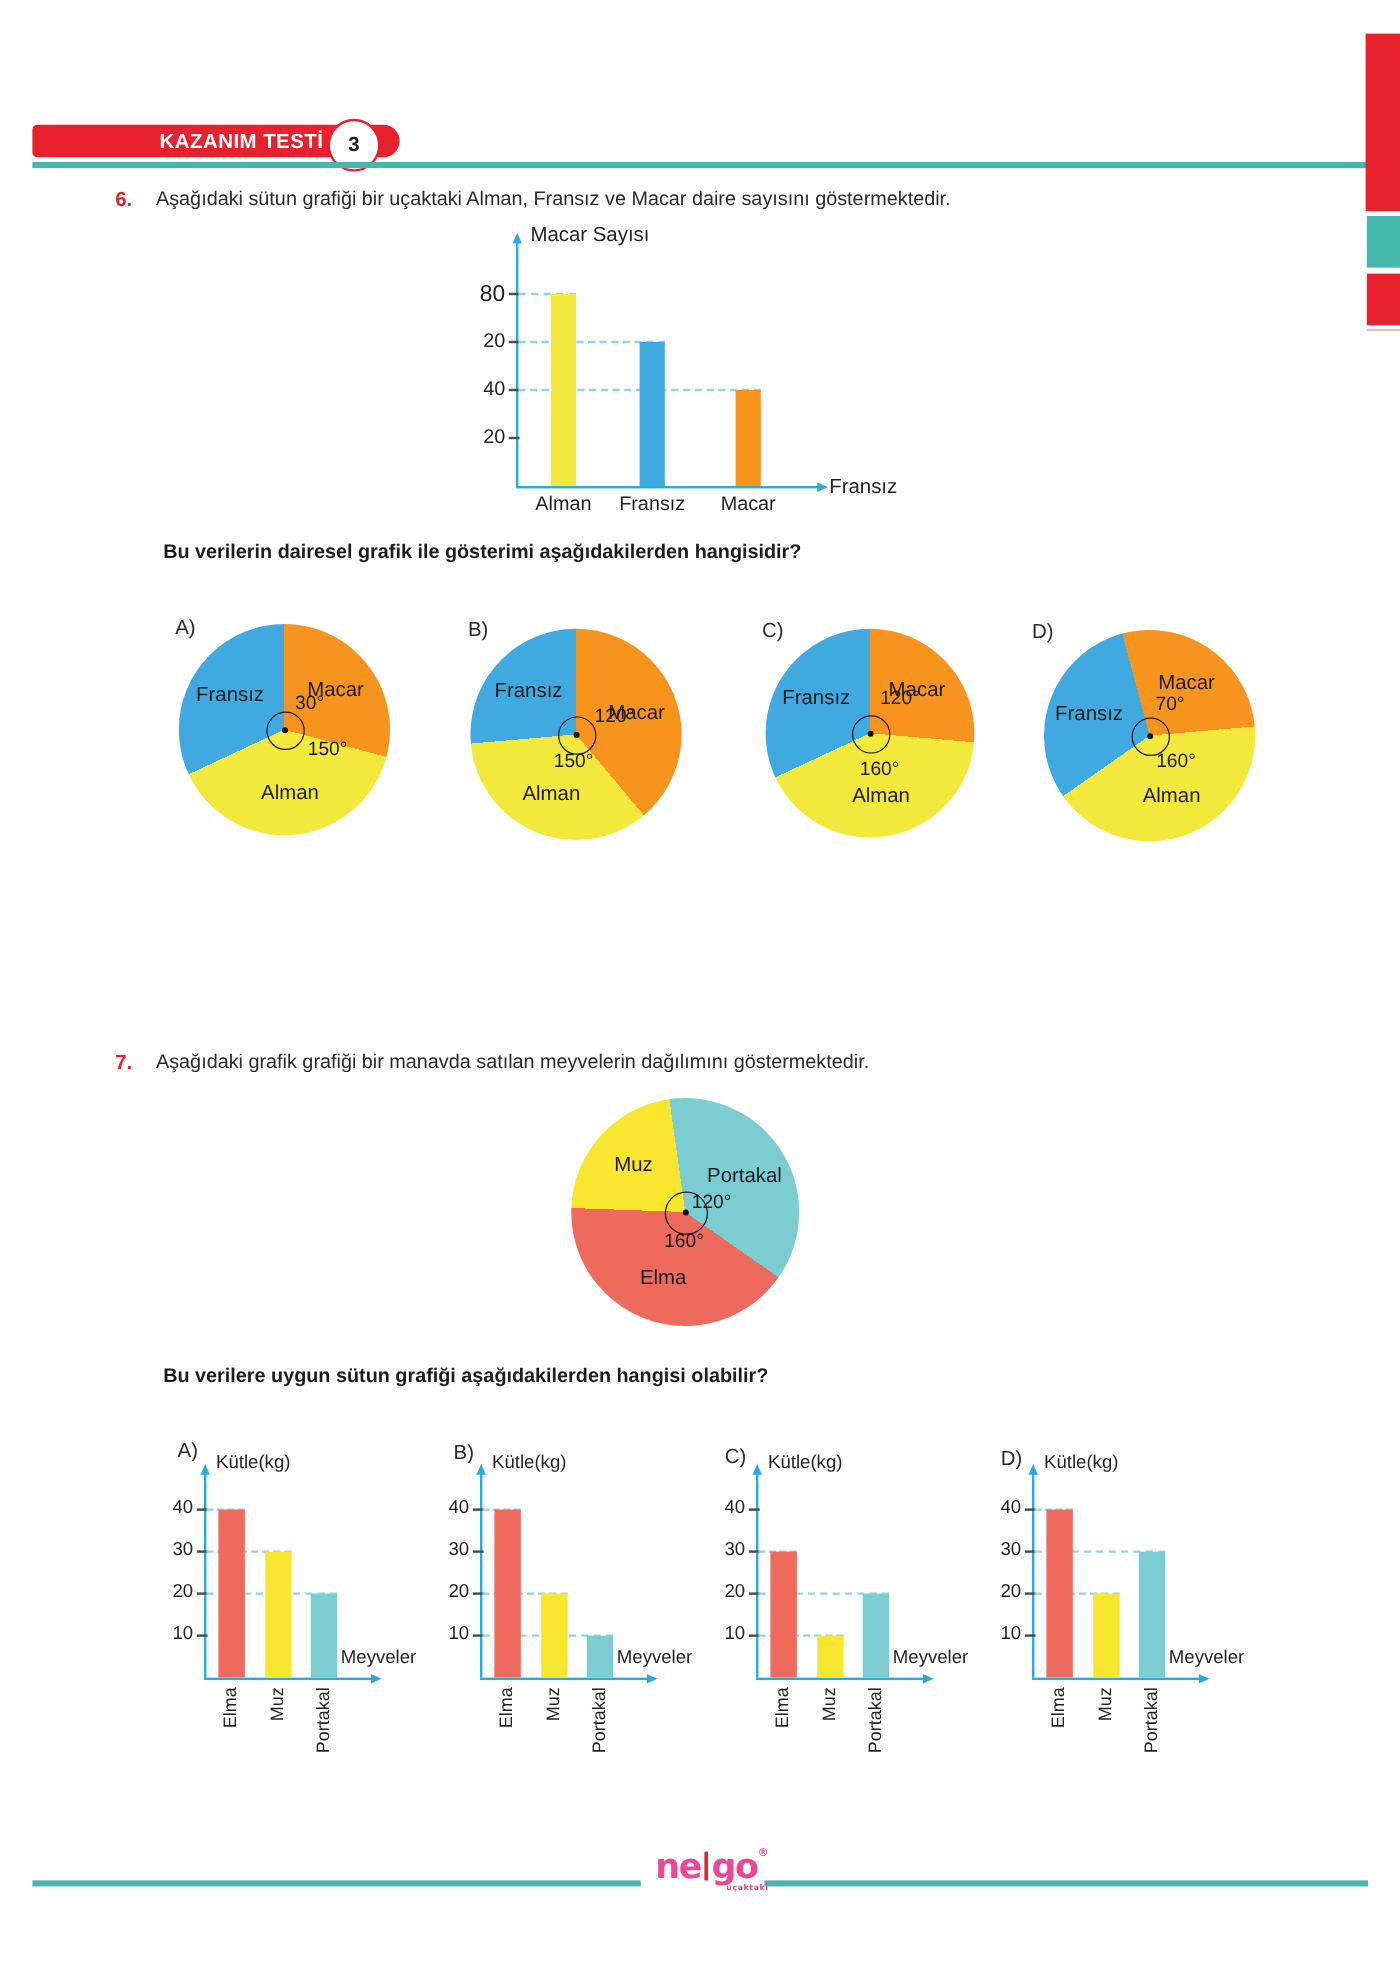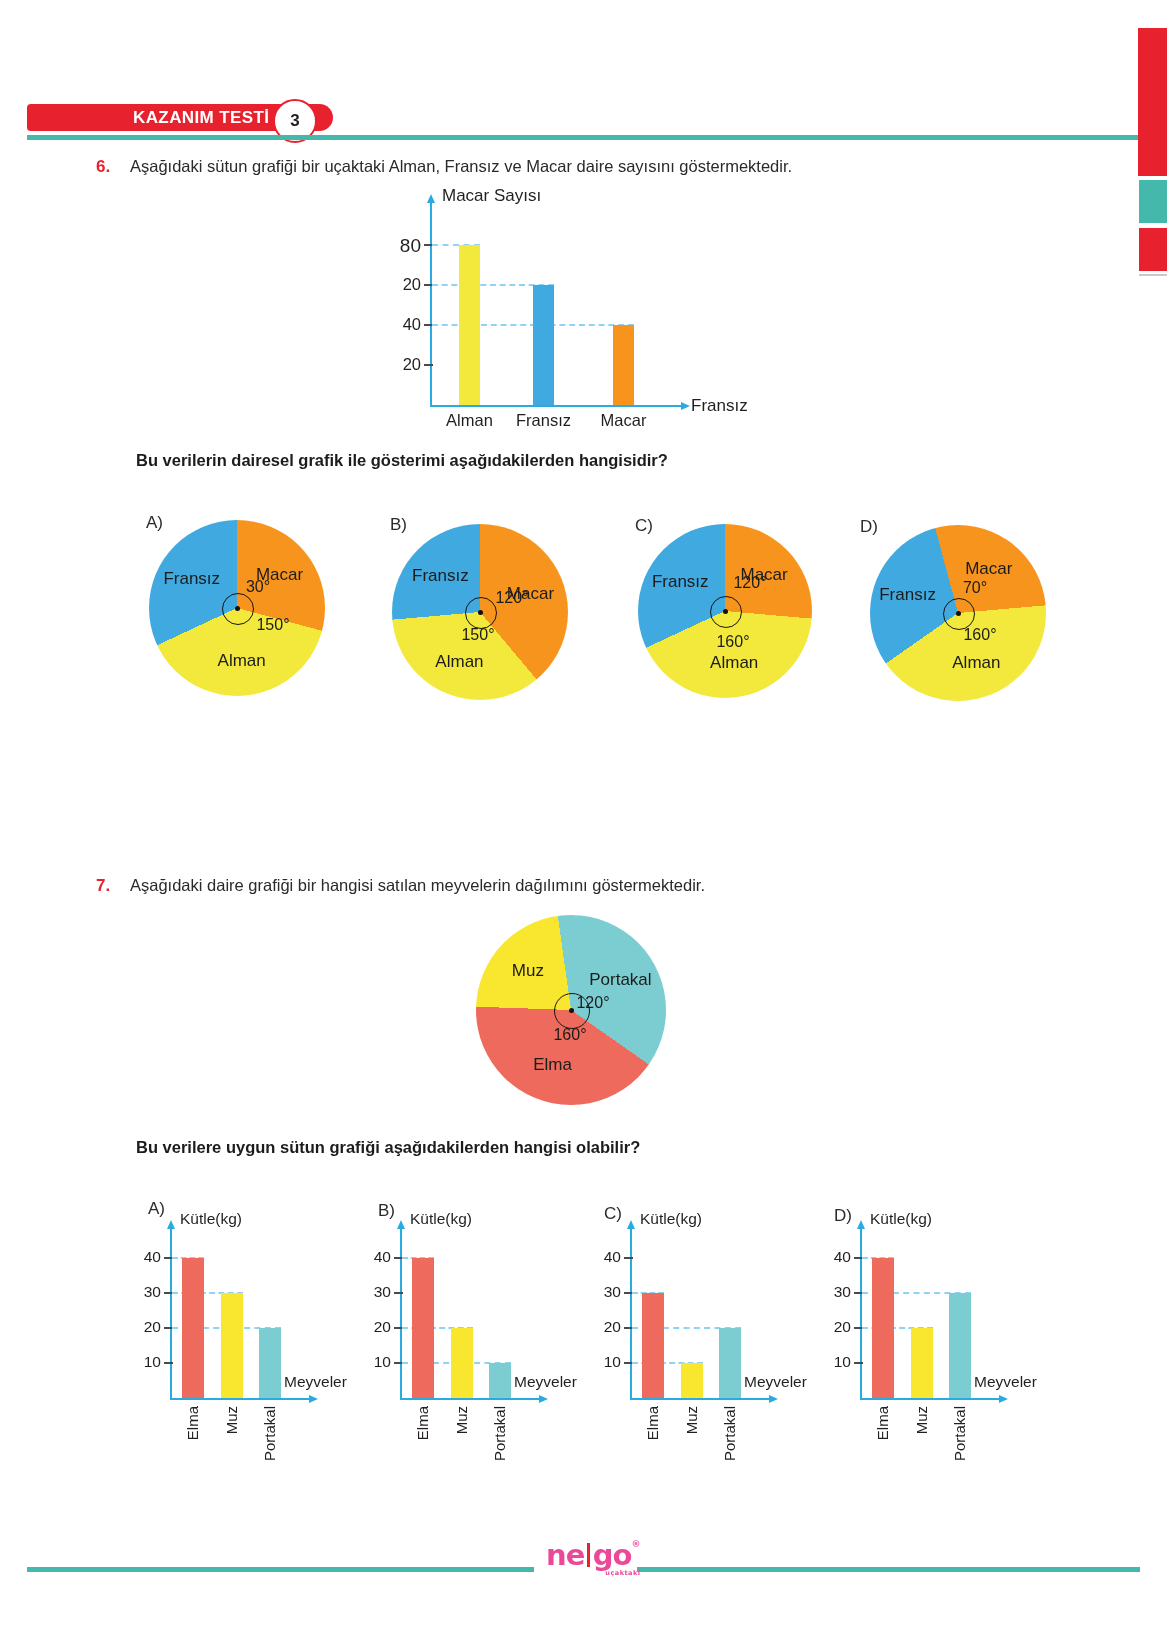--- a/index.html
+++ b/index.html
@@ -125,21 +125,21 @@
     <div class="plabel abs" style="left: 118.79px; top: 44.0279px;">Macar</div>
     <div class="plabel pangle abs" style="left: 105px; top: 63px;">70°</div>
     <div class="plabel abs" style="left: 106.36px; top: 138.443px;">Alman</div>
     <div class="plabel pangle abs" style="left: 110px; top: 110px;">160°</div>
     <div class="plabel abs" style="left: 37.5573px; top: 69.6404px;">Fransız</div>
     <div class="pcenter abs" style="left: 73px; top: 73px; width: 30px; height: 30px;"></div>
     <div class="pdot abs" style="left: 85.5px; top: 85.5px;"></div>
   </div>
 
 <div class="abs qnum" style="left:96px;top:876px">7.</div>
-<div class="abs qtext" style="left:130px;top:876px">Aşağıdaki daire grafiği bir hangisi satılan meyvelerin dağılımını göstermektedir.</div>
+<div class="abs qtext" style="left:130px;top:876px">Aşağıdaki grafik grafiği bir manavda satılan meyvelerin dağılımını göstermektedir.</div>
 
 <div class="abs pie" id="pie-q7" style="left: 476px; top: 915px; height: 190px; width: 190px; background: conic-gradient(from -8deg, rgb(123, 205, 209) 0deg, rgb(123, 205, 209) 133deg, rgb(238, 106, 92) 133deg, rgb(238, 106, 92) 280deg, rgb(249, 230, 46) 280deg, rgb(249, 230, 46) 360deg);">
     <div class="plabel abs" style="left: 144.41px; top: 64.7212px;">Portakal</div>
     <div class="plabel pangle abs" style="left: 117px; top: 88px;">120°</div>
     <div class="plabel abs" style="left: 76.6122px; top: 149.955px;">Elma</div>
     <div class="plabel pangle abs" style="left: 94px; top: 120px;">160°</div>
     <div class="plabel abs" style="left: 51.9348px; top: 56.2239px;">Muz</div>
     <div class="pcenter abs" style="left: 78px; top: 78px; width: 34px; height: 34px;"></div>
     <div class="pdot abs" style="left: 92.5px; top: 92.5px;"></div>
   </div>

